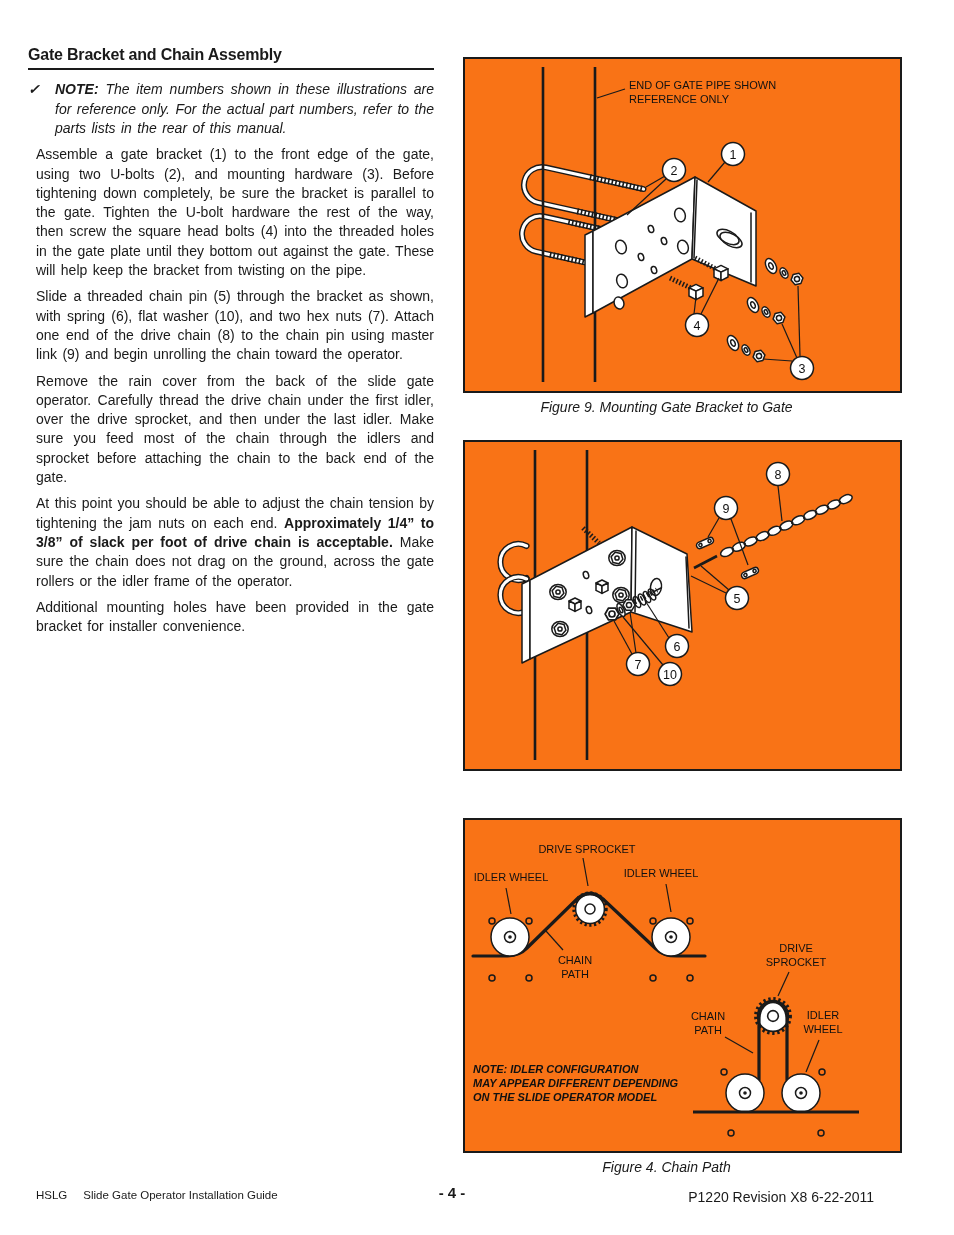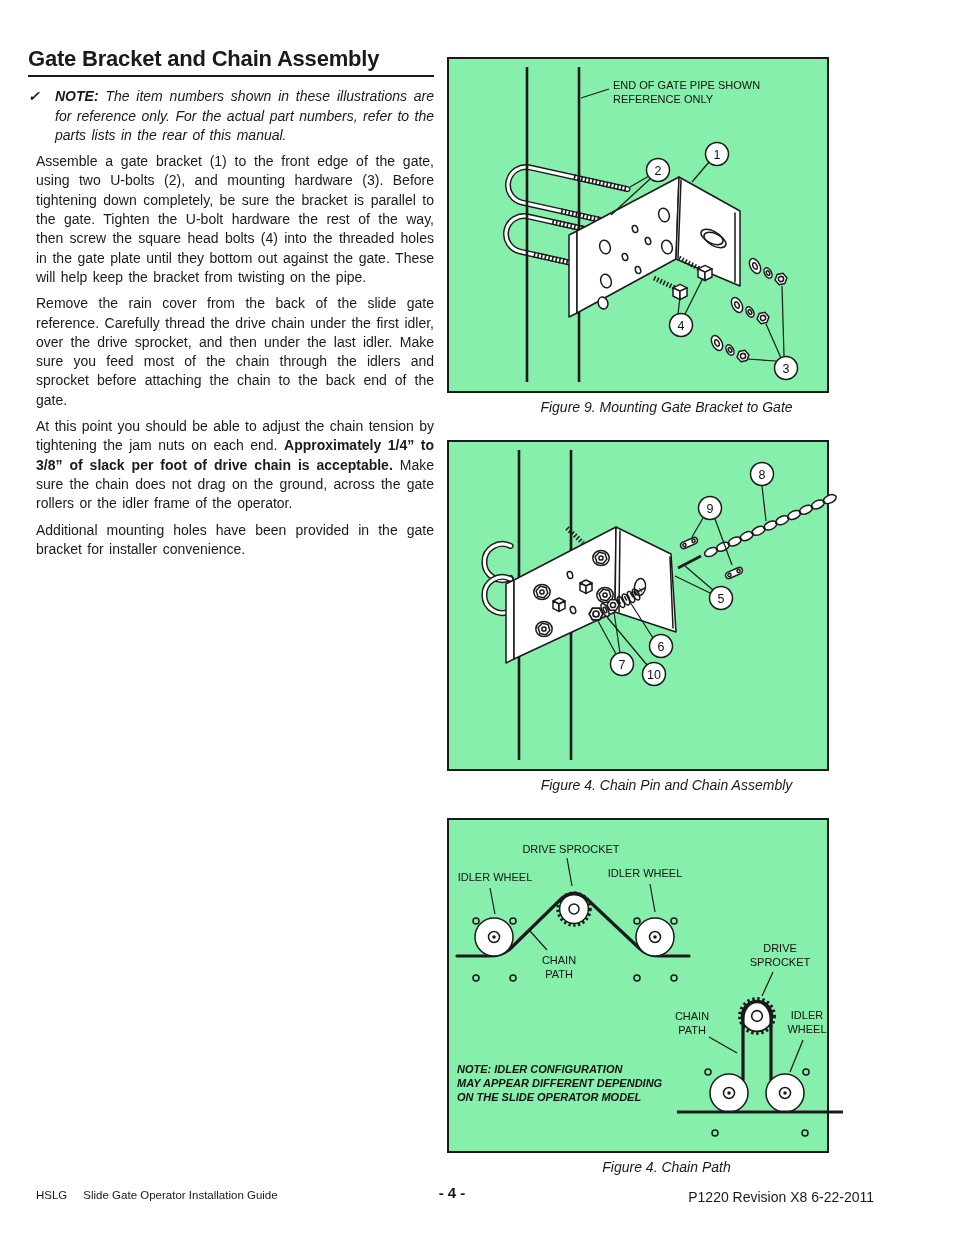--- a/index.html
+++ b/index.html
@@ -3,29 +3,29 @@
 <meta charset="utf-8">
 <style>
   html,body { margin:0; padding:0; background:#e8e8e8; }
   .page {
     position:relative; width:954px; height:1235px; background:#ffffff;
     font-family:"Liberation Sans", sans-serif; color:#1a1a1a;
     margin:0 auto; overflow:hidden;
   }
   
   .col { position:absolute; left:28px; top:46px; width:406px; }
-  .title { font-size:22px; font-weight:bold; letter-spacing:-0.2px; margin:0 0 4px 0; line-height:1.15; }
+  .title { font-size:16px; font-weight:bold; letter-spacing:-0.2px; margin:0 0 4px 0; line-height:1.15; }
   .rule { border:none; border-top:2.2px solid #1a1a1a; margin:0 0 10px 0; }
   .note { display:flex; font-style:italic; font-size:14px; line-height:19.3px; text-align:justify; margin:0 0 7px 0; word-spacing:1.5px; }
   .note .chk { width:27px; flex:none; font-weight:bold; }
   .note .lbl { font-weight:bold; }
   p.body { font-size:14px; line-height:19.3px; text-align:justify; margin:7px 0 0 8px; word-spacing:1.5px; }
   p.body .b { font-weight:bold; }
   
-  .figure { position:absolute; left:447px; width:382px; border:2.5px solid #1a1a1a; background:#86efac; box-sizing:border-box; }
+  .figure { position:absolute; left:463px; width:439px; border:2.5px solid #1a1a1a; background:#f97316; box-sizing:border-box; }
   #fig3 { top:57px;  height:336px; }
   #fig4 { top:440px; height:331px; }
   #fig5 { top:818px; height:335px; }
   .caption { position:absolute; left:463px; width:407px; text-align:center; font-style:italic; font-size:14px; }
   #cap3 { top:399px; } #cap4 { top:777px; } #cap5 { top:1159px; }
   
   .ln  { stroke:#1a1a1a; fill:none; stroke-width:1.5; stroke-linejoin:round; stroke-linecap:round; }
   .wfill { stroke:#1a1a1a; fill:#ffffff; stroke-width:1.5; stroke-linejoin:round; }
   .pipe { stroke:#1a1a1a; stroke-width:2.6; }
   .rodO { stroke:#1a1a1a; stroke-width:6; fill:none; stroke-linecap:round; }
@@ -50,21 +50,22 @@
 <div class="page">
 
   <div class="col">
     <h1 class="title">Gate Bracket and Chain Assembly</h1>
     <hr class="rule">
     <div class="note">
       <span class="chk">✓</span>
       <span><span class="lbl">NOTE:</span> <span>The item numbers shown in these illustrations are for reference only. For the actual part numbers, refer to the parts lists in the rear of this manual.</span></span>
     </div>
     <p class="body">Assemble a gate bracket (1) to the front edge of the gate, using two U-bolts (2), and mounting hardware (3). Before tightening down completely, be sure the bracket is parallel to the gate. Tighten the U-bolt hardware the rest of the way, then screw the square head bolts (4) into the threaded holes in the gate plate until they bottom out against the gate. These will help keep the bracket from twisting on the pipe.</p>
-    <p class="body">Remove the rain cover from the back of the slide gate reference. Carefully thread the drive chain under the first idler, over the drive sprocket, and then under the last idler. Make sure you feed most of the chain through the idlers and sprocket before attaching the chain to the back end of the gate.</p>
+    <p class="body">Slide a threaded chain pin (5) through the bracket as shown, with spring (6), flat washer (10), and two hex nuts (7). Attach one end of the drive chain (8) to the chain pin using master link (9) and begin unrolling the chain toward the operator.</p>
+    <p class="body">Remove the rain cover from the back of the slide gate operator. Carefully thread the drive chain under the first idler, over the drive sprocket, and then under the last idler. Make sure you feed most of the chain through the idlers and sprocket before attaching the chain to the back end of the gate.</p>
     <p class="body"><span>At this point you should be able to adjust the chain tension by tightening the jam nuts on each end. </span><span class="b">Approximately 1/4” to 3/8” of slack per foot of drive chain is acceptable.</span><span> Make sure the chain does not drag on the ground, across the gate rollers or the idler frame of the operator.</span></p>
     <p class="body">Additional mounting holes have been provided in the gate bracket for installer convenience.</p>
   </div>
 
   <div class="figure" id="fig3">
     <svg width="402" height="331" viewBox="0 0 402 331">
       <defs>
         <g id="f3-washer">
             <ellipse rx="4.8" ry="8" class="wfill"></ellipse>
             <ellipse rx="2" ry="3.4" class="wfill"></ellipse>
@@ -309,21 +310,20 @@
         <circle class="wfill" cx="173" cy="222" r="11.5"></circle>
         <text class="ctext" x="173" y="226.5">7</text>
       </g>
       <g>
         <line class="leader" x1="198" y1="223" x2="158" y2="175"></line>
         <circle class="wfill" cx="205" cy="232" r="11.5"></circle>
         <text class="ctext" x="205" y="236.5">10</text>
       </g>
     </svg>
   </div>
-  <div class="caption" id="cap4">Figure 4. Chain Pin and Chain Assembly</div>
 
   <div class="figure" id="fig5">
     <svg width="402" height="330" viewBox="0 0 402 330">
       <defs>
         <g id="f5-wheel">
             <circle r="19" class="wfill" stroke-width="1.8"></circle>
             <circle r="5.5" class="wfill"></circle>
             <circle r="1.8" fill="#1a1a1a"></circle>
           </g>
         <g id="f5-sprocket">

